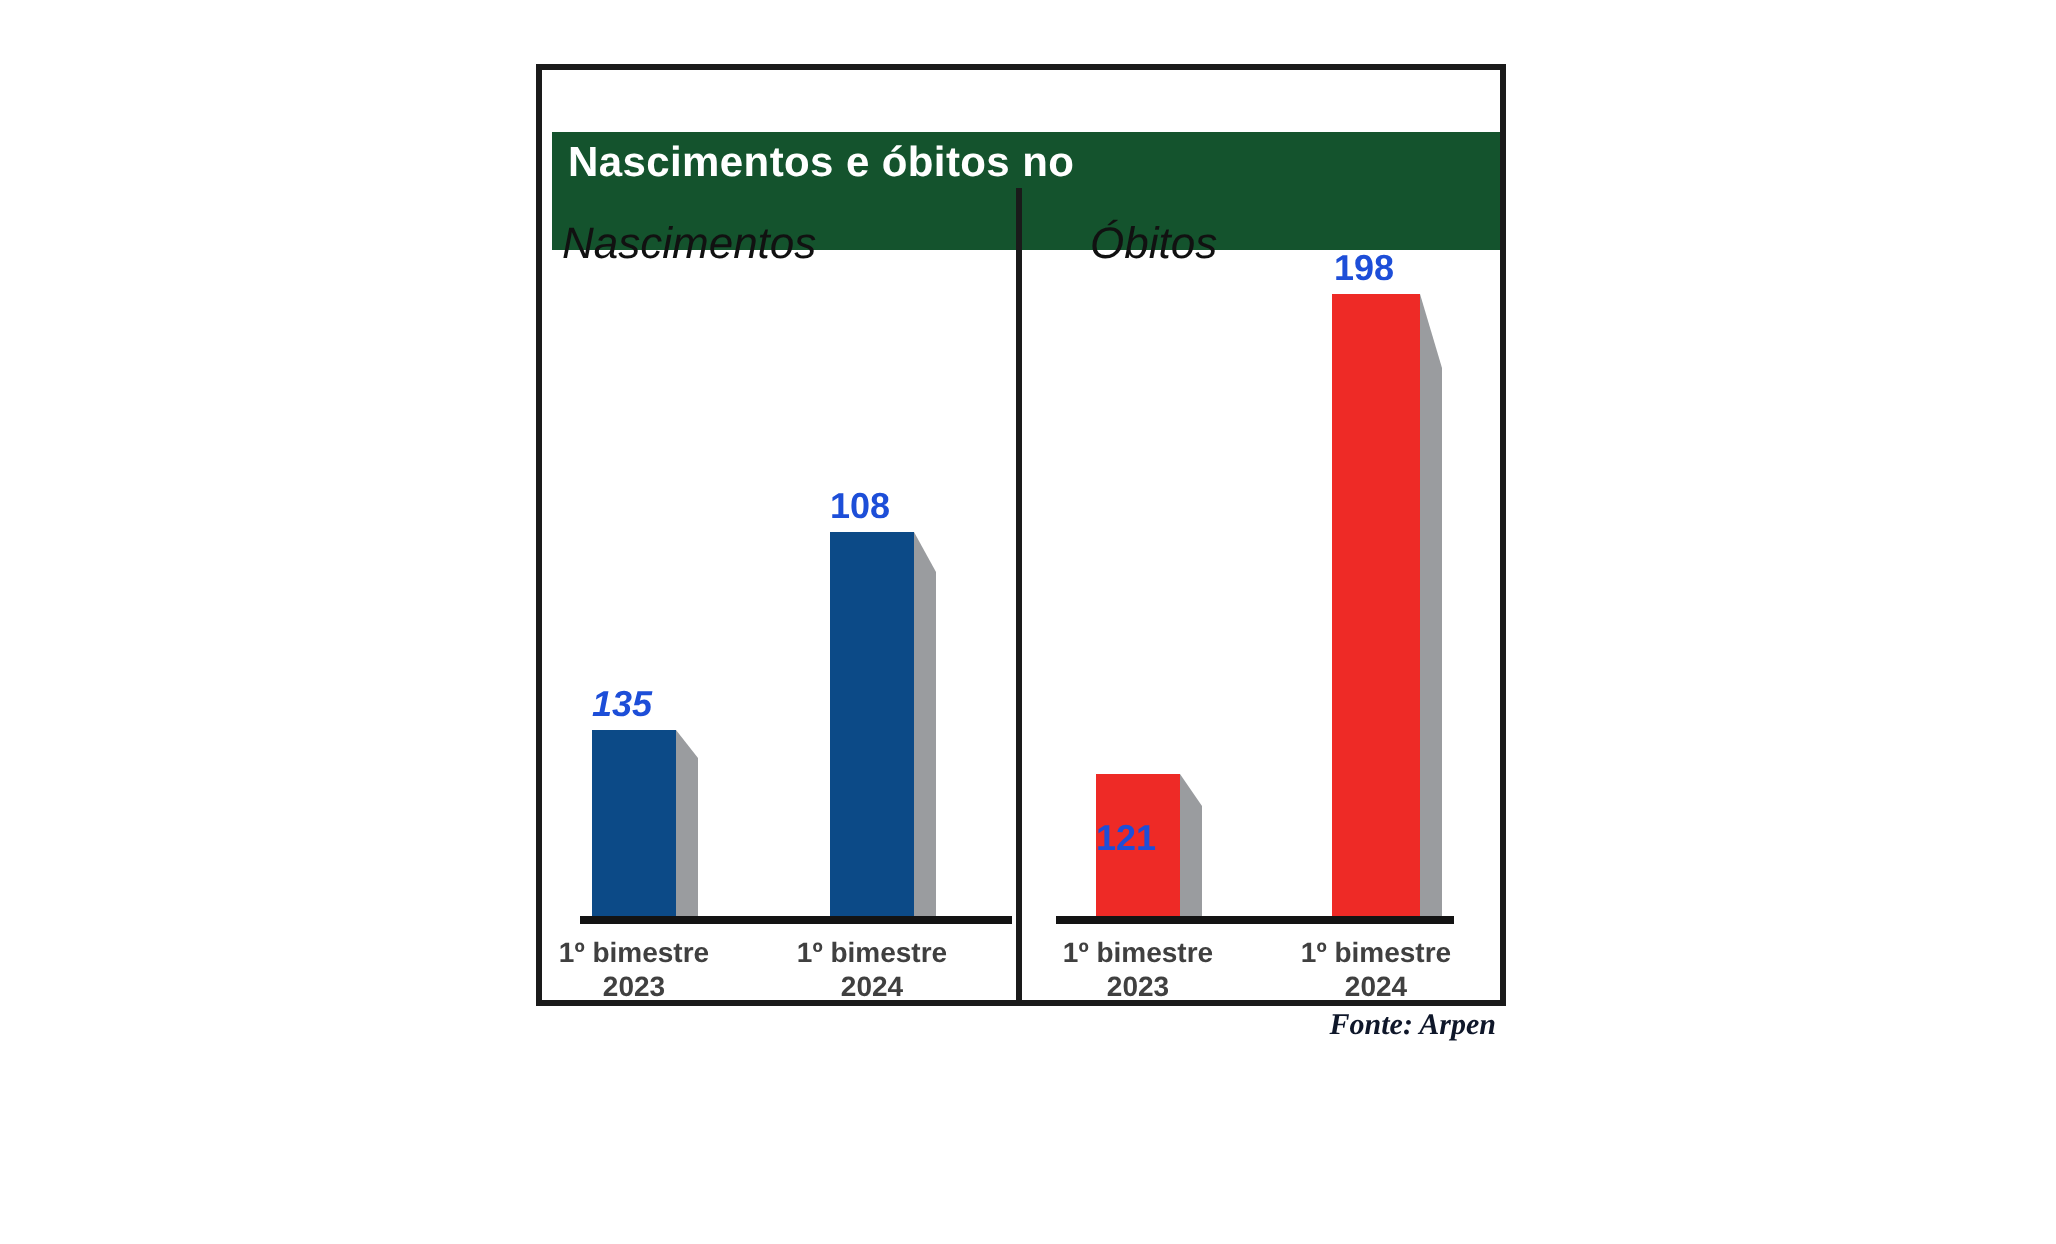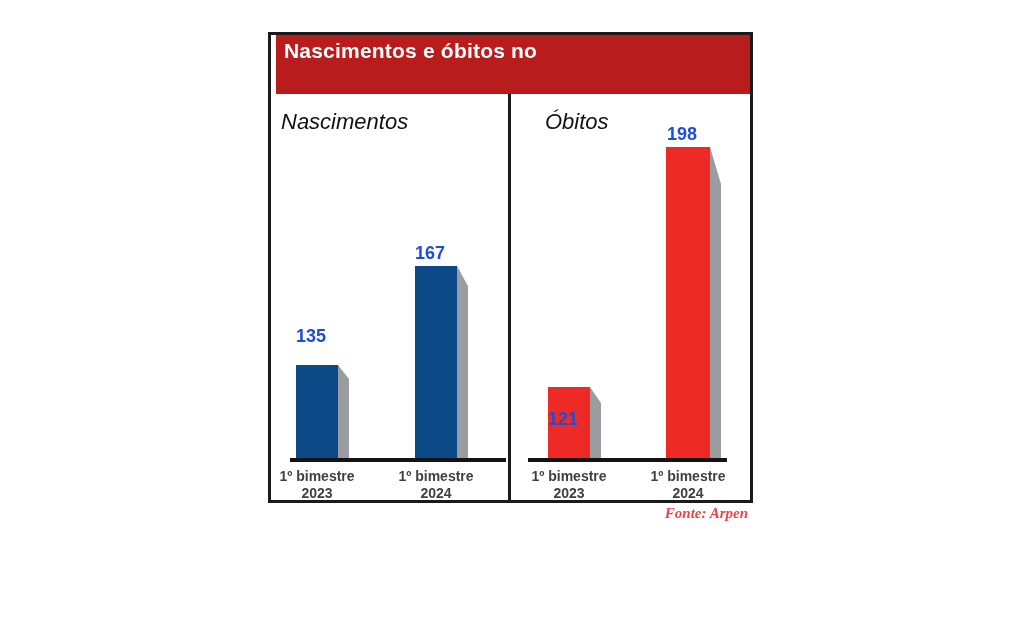--- a/index.html
+++ b/index.html
@@ -46,44 +46,44 @@
 
   .axis-label {
     position: absolute; top: 374px; font-weight: bold; font-size: 14px;
     line-height: 17px; text-align: center; transform: translateX(-50%);
     white-space: nowrap; color: #404040;
   }
 
   .fonte {
     position: absolute; top: 505px; left: 268px; width: 480px;
     text-align: right; font-family: "Liberation Serif", serif;
-    font-weight: bold; font-style: italic; font-size: 15px; color: #ef4444;
+    font-weight: bold; font-style: italic; font-size: 15px; color: #0f172a;
   }
 </style>
 </head>
 <body>
 
 <div class="canvas">
   <div class="box">
-    <div class="header" id="header" style="background: #b91c1c; color: rgb(255, 255, 255);">
+    <div class="header" id="header" style="background: #14532d; color: rgb(255, 255, 255); margin-top: 31px;">
       <div>Nascimentos e óbitos no</div>
     </div>
     <div class="divider"></div>
     <div class="panel" id="panel-0" style="left: 0px; width: 224px;">
         <div class="panel-title" style="left: 10px;">Nascimentos</div>
         <div class="bar-shadow" style="left: 67px; width: 11px; top: 271px; height: 93px; background: rgb(154, 156, 159); clip-path: polygon(0px 0px, 100% 14px, 100% 100%, 0px 100%);"></div>
         <div class="bar" style="left: 25px; width: 42px; top: 271px; height: 93px; background: rgb(12, 74, 135);"></div>
-        <div class="bar-value" style="left: 46px; top: 232px;">135</div>
+        <div class="bar-value" style="left: 46px; top: 248px; font-style: italic;">135</div>
         <div class="axis-label" style="left: 46px;">
           <div>1º bimestre</div>
           <div>2023</div>
         </div>
         <div class="bar-shadow" style="left: 186px; width: 11px; top: 172px; height: 192px; background: rgb(154, 156, 159); clip-path: polygon(0px 0px, 100% 20px, 100% 100%, 0px 100%);"></div>
         <div class="bar" style="left: 144px; width: 42px; top: 172px; height: 192px; background: rgb(12, 74, 135);"></div>
-        <div class="bar-value" style="left: 165px; top: 149px;">167</div>
+        <div class="bar-value" style="left: 165px; top: 149px;">108</div>
         <div class="axis-label" style="left: 165px;">
           <div>1º bimestre</div>
           <div>2024</div>
         </div>
         <div class="baseline" style="left: 19px; width: 216px; background: rgb(19, 19, 19);"></div>
       </div>
     <div class="panel" id="panel-1" style="left: 240px; width: 239px;">
         <div class="panel-title" style="left: 34px;">Óbitos</div>
         <div class="bar-shadow" style="left: 79px; width: 11px; top: 293px; height: 71px; background: rgb(154, 156, 159); clip-path: polygon(0px 0px, 100% 16px, 100% 100%, 0px 100%);"></div>
         <div class="bar" style="left: 37px; width: 42px; top: 293px; height: 71px; background: rgb(238, 42, 38);"></div>

